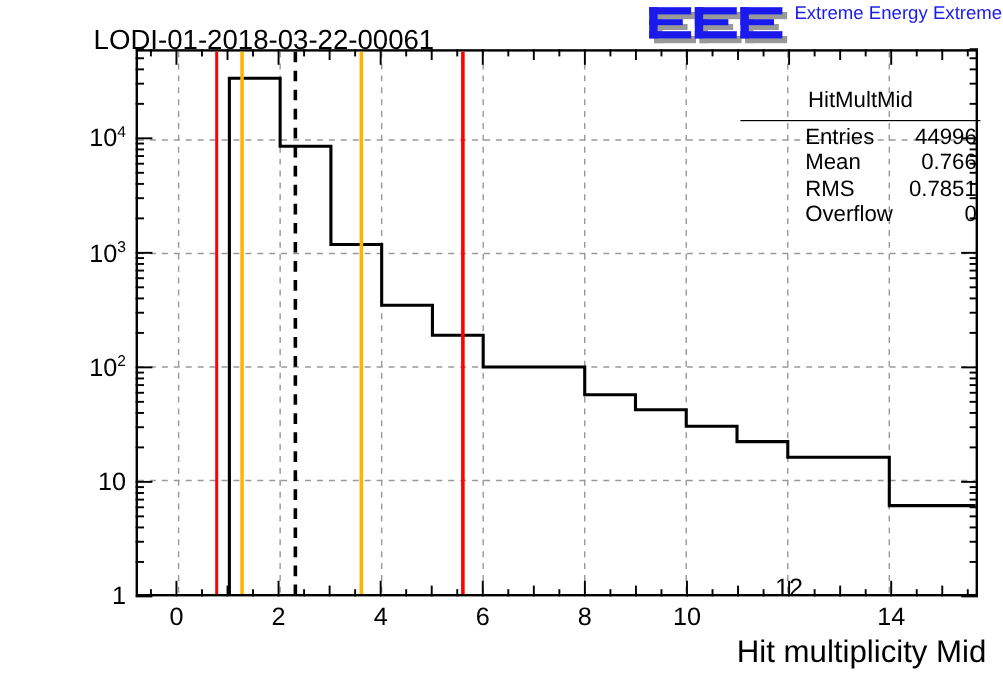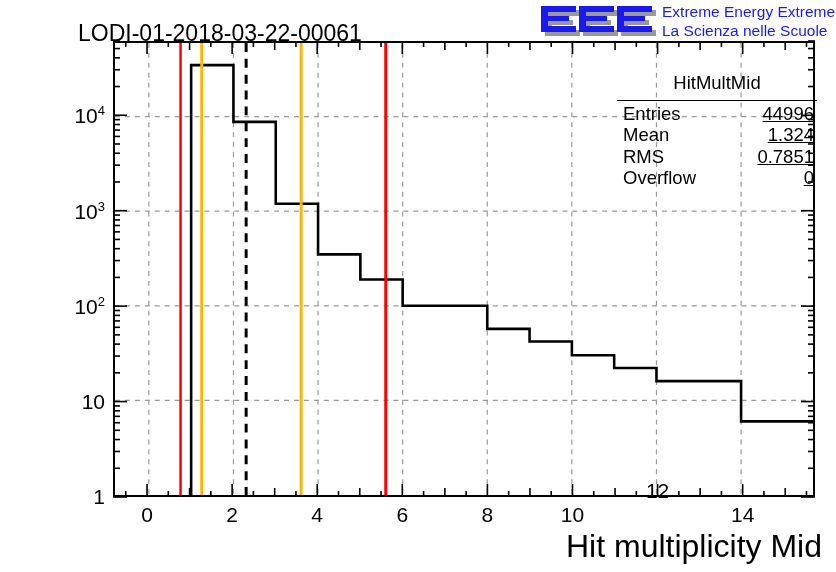--- a/index.html
+++ b/index.html
@@ -20,31 +20,31 @@
   
   #frame{position:absolute;left:113px;top:41px;width:702px;height:456px;
          border:2px solid #000;box-sizing:border-box;}
   #plot-area{position:absolute;left:0;top:0;width:100%;height:100%;overflow:hidden;}
 
   
   .ytick-label{position:absolute;right:0;font-size:21px;white-space:nowrap;
                text-align:right;transform:translateY(-50%);}
   .ytick-label sup{font-size:13px;vertical-align:super;}
   .xtick-label{position:absolute;font-size:21px;transform:translateX(-50%);}
-  #xaxis-title{position:absolute;right:14px;top:528px;font-size:32px;white-space:nowrap;}
+  #xaxis-title{position:absolute;right:14px;top:528px;font-size:26px;white-space:nowrap;}
 
   
   #stats-box{position:absolute;left:617px;top:72px;width:200px;font-size:18.5px;
              line-height:21.5px;background:transparent;}
   #stats-box .stats-title{text-align:center;border-bottom:1.6px solid #000;
                           padding-bottom:6px;margin-bottom:2px;}
   #stats-box .stats-row{display:flex;justify-content:space-between;
-                        padding:0 3px 0 6px;}
+                        padding:0 3px 0 6px;margin-left:48px;}
   #stats-box .stats-row .k{white-space:nowrap;}
-  #stats-box .stats-row .v{white-space:nowrap;text-decoration:underline;}
+  #stats-box .stats-row .v{white-space:nowrap;}
 </style>
 </head>
 <body>
 
 <div id="plot-title">LODI-01-2018-03-22-00061</div>
 
 <div id="eee-logo">
   <svg class="eee-glyphs" viewBox="0 0 120 36">
     <g fill="#999999">
       <rect x="7" y="7" width="35" height="6"></rect>
@@ -70,21 +70,20 @@
       <rect x="41" y="13" width="28" height="5"></rect>
       <rect x="41" y="23" width="35" height="6"></rect>
       <rect x="79" y="3" width="35" height="6"></rect>
       <rect x="79" y="3" width="7" height="26"></rect>
       <rect x="79" y="13" width="28" height="5"></rect>
       <rect x="79" y="23" width="35" height="6"></rect>
     </g>
   </svg>
   <div class="eee-text">
     <div>Extreme Energy Extreme</div>
-    <div>La Scienza nelle Scuole</div>
   </div>
 </div>
 
 <div id="ytick-labels">
     <div class="ytick-label" style="top: 497px; right: 731px;">1</div>
     <div class="ytick-label" style="top: 401.566px; right: 731px;">10</div>
     <div class="ytick-label" style="top: 306.131px; right: 731px; text-align: center;">10<sup>2</sup></div>
     <div class="ytick-label" style="top: 210.697px; right: 731px;">10<sup>3</sup></div>
     <div class="ytick-label" style="top: 115.262px; right: 731px;">10<sup>4</sup></div>
   </div>
@@ -281,21 +280,21 @@
 
 <div id="stats-box">
   <div class="stats-title">HitMultMid</div>
   <div id="stats-rows">
       <div class="stats-row">
         <span class="k">Entries</span>
         <span class="v">44996</span>
       </div>
       <div class="stats-row">
         <span class="k">Mean</span>
-        <span class="v">1.324</span>
+        <span class="v">0.766</span>
       </div>
       <div class="stats-row">
         <span class="k">RMS</span>
         <span class="v">0.7851</span>
       </div>
       <div class="stats-row">
         <span class="k">Overflow</span>
         <span class="v">0</span>
       </div>
     </div>

